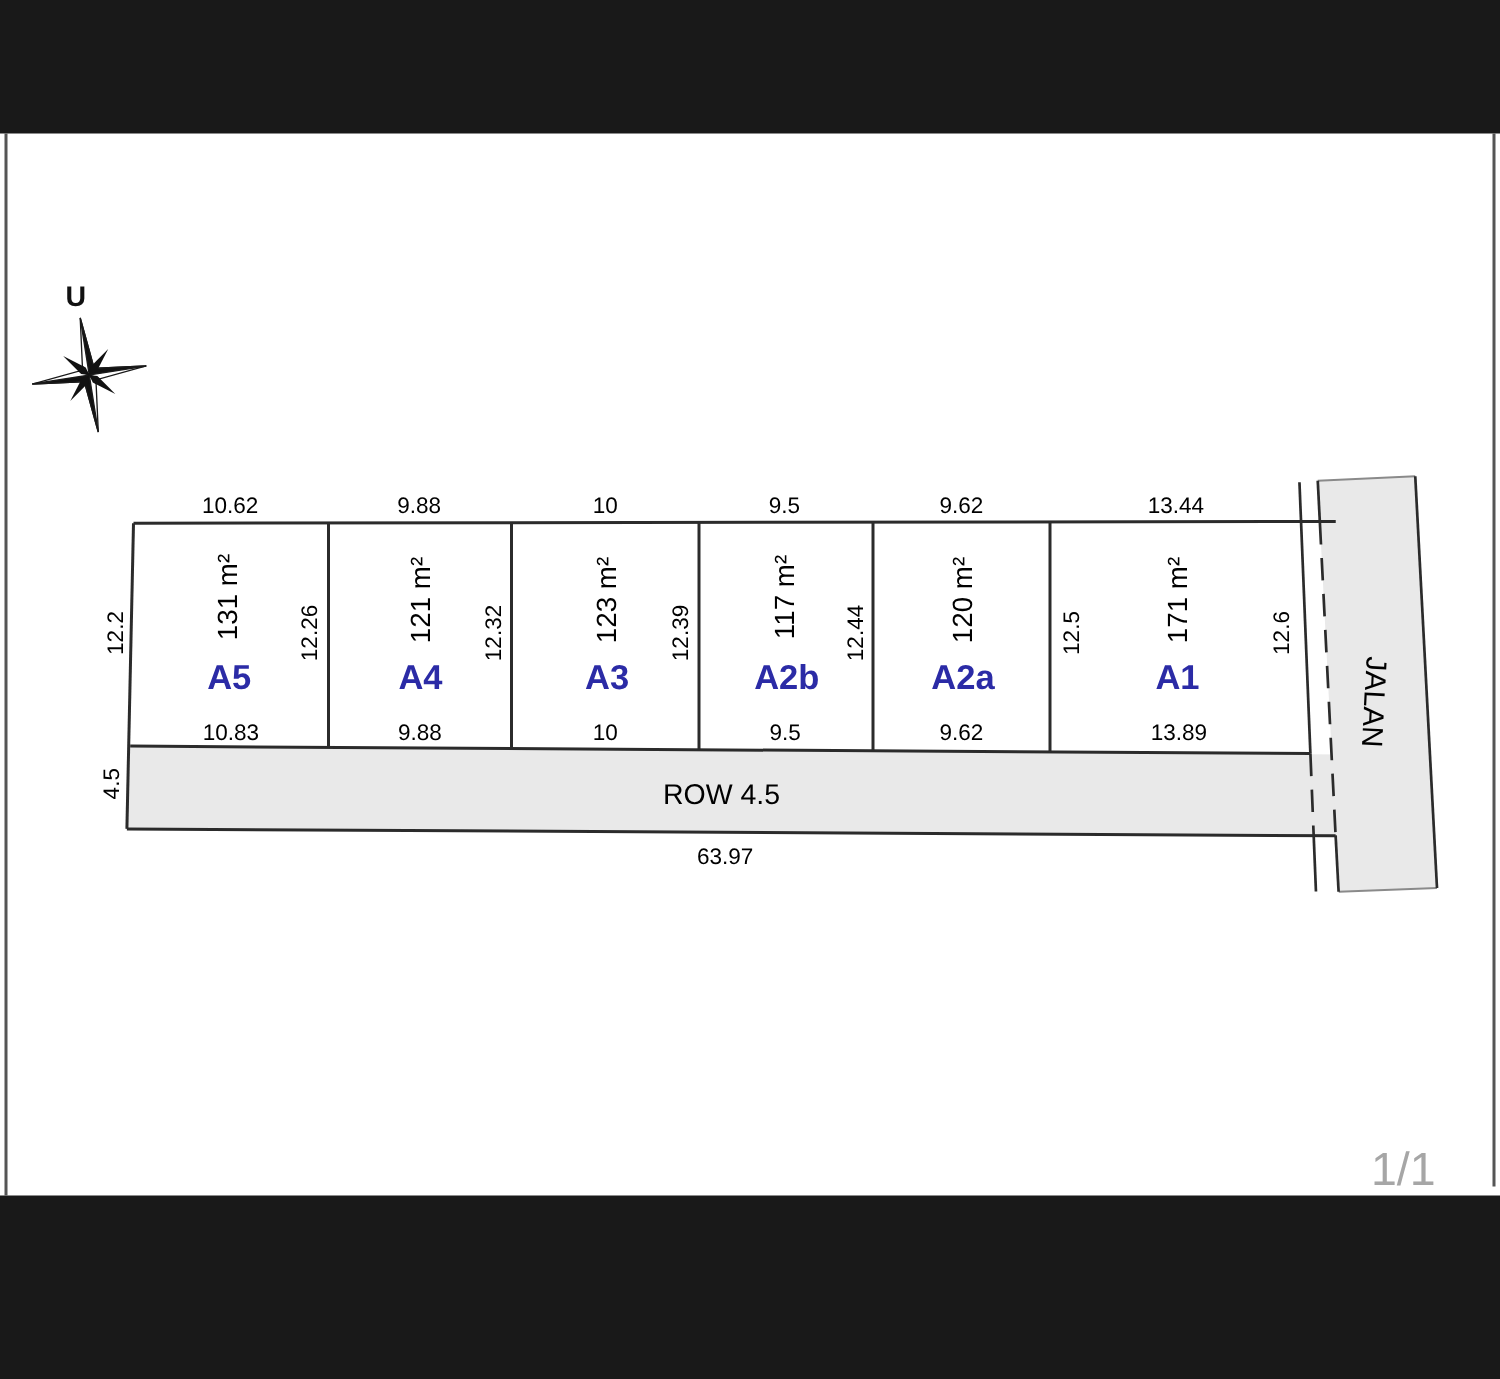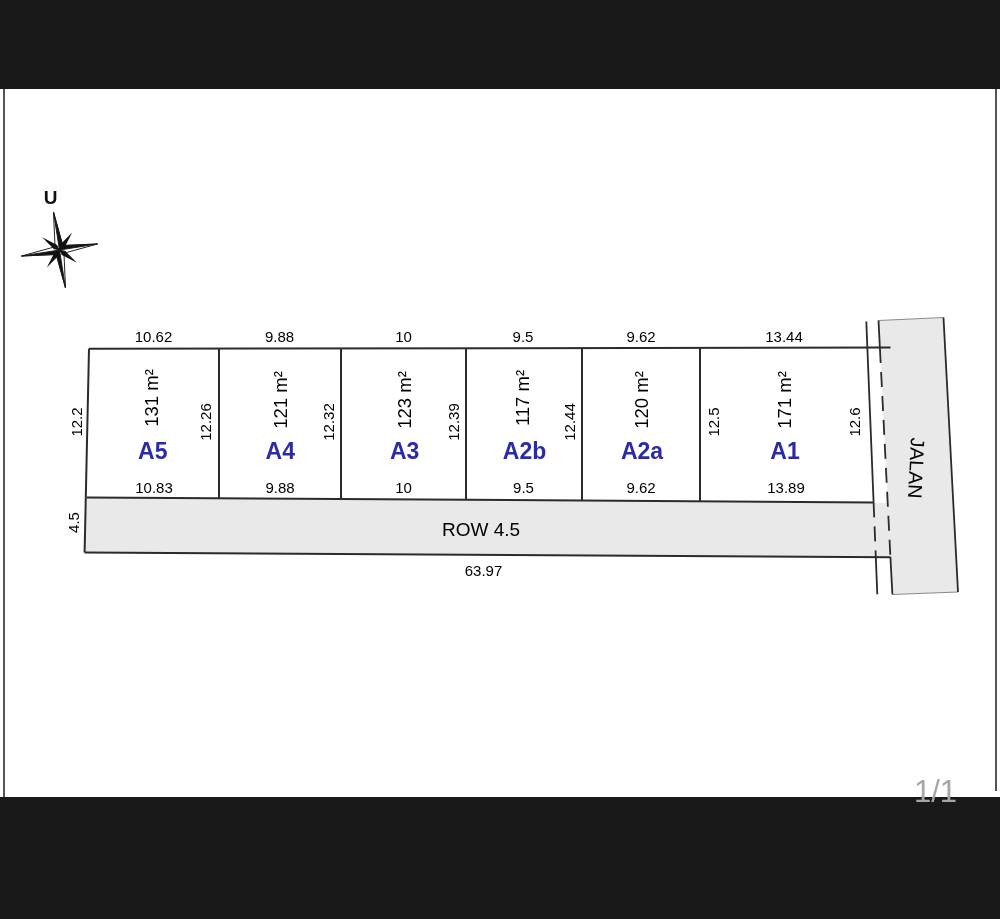--- a/index.html
+++ b/index.html
@@ -8,21 +8,21 @@
   svg text{font-family:"Liberation Sans",sans-serif;}
 </style>
 </head>
 <body>
 <div id="page">
 
   <div style="position:absolute;left:0;top:0;width:1000px;height:89px;background:#191919;"></div>
 
   <div style="position:absolute;left:0;top:797px;width:1000px;height:122px;background:#191919;"></div>
 
-  <div style="position:absolute;left:914px;top:762px;color:#a6a6a6;font-size:31px;margin-top:12px;">1/1</div>
+  <div style="position:absolute;left:914px;top:762px;color:#a6a6a6;font-size:31px;">1/1</div>
 
   <div style="position:absolute;left:3px;top:89px;width:2px;height:708px;background:#555;"></div>
 
   <div style="position:absolute;left:995px;top:89px;width:2px;height:702px;background:#555;"></div>
 
   <svg width="1000" height="919" viewBox="0 0 1000 919" style="position:absolute;left:0;top:0;">
 
     <g transform="translate(59.5 250) rotate(-9)">
       <g stroke="#1a1a1a" stroke-width="0.9">
         <polygon points="0,-38.5 3.6,-6.5 0,0 -3.6,-6.5" fill="#ffffff"></polygon>

